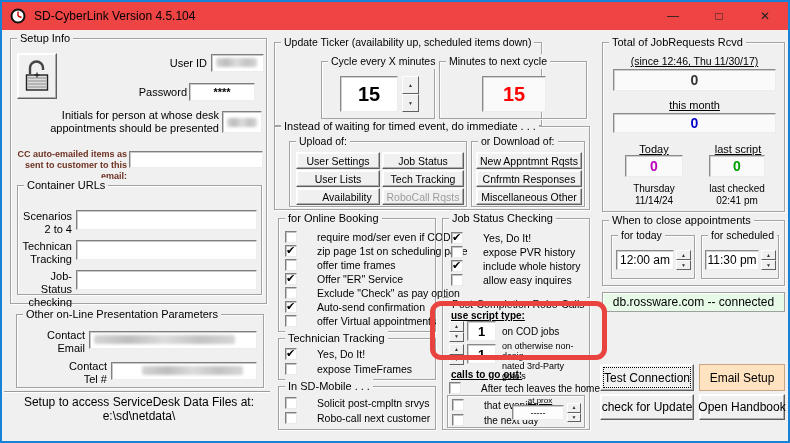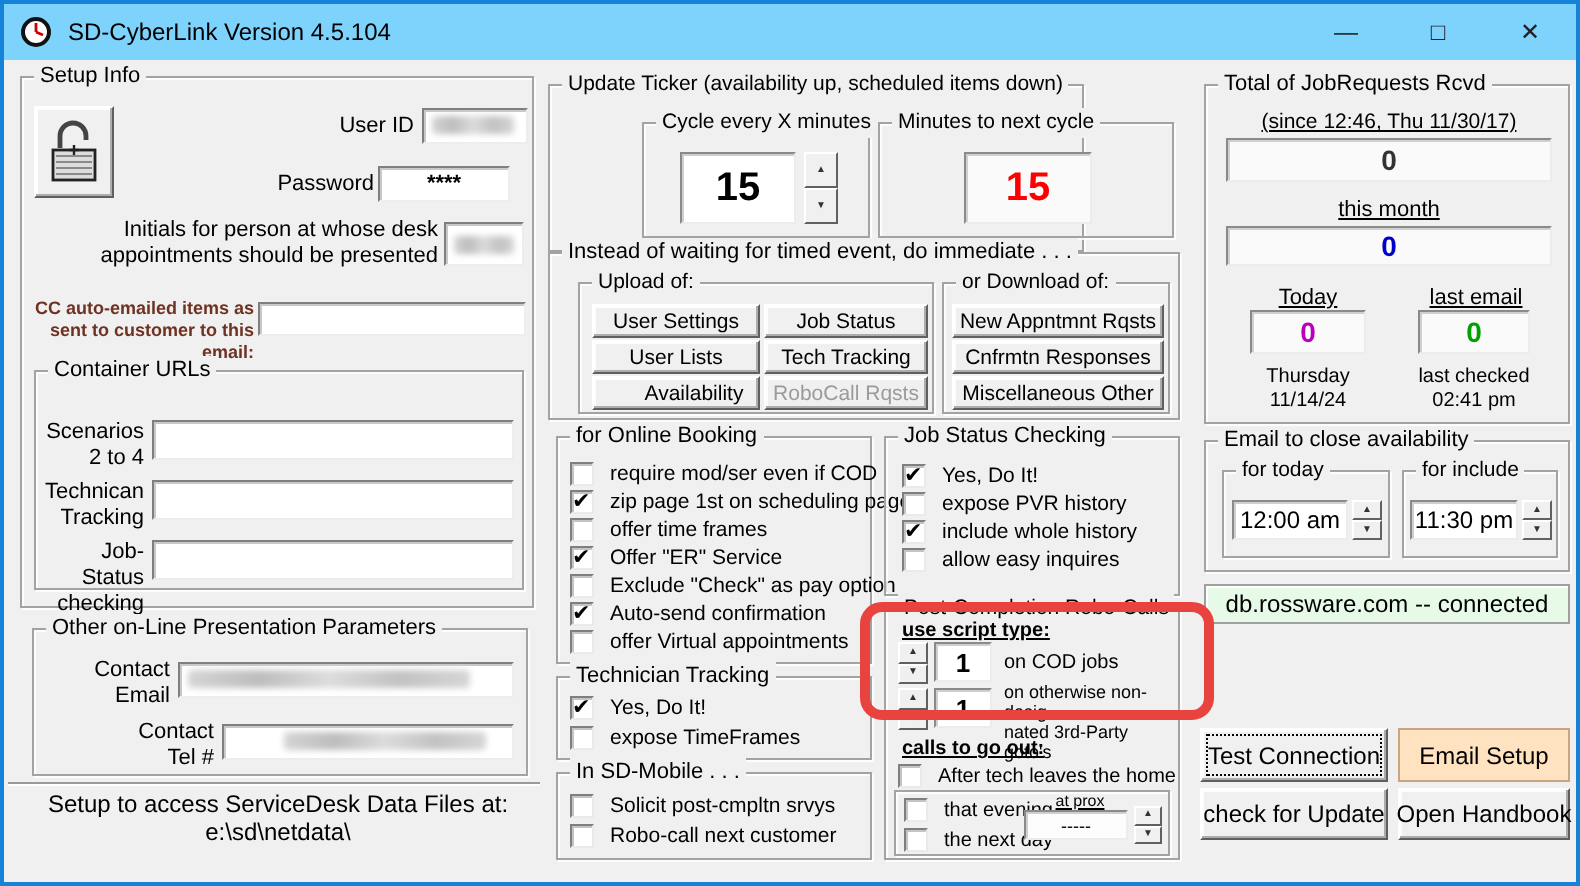--- a/index.html
+++ b/index.html
@@ -1,19 +1,19 @@
 <!DOCTYPE html>
 <html><head>
 <meta charset="utf-8">
 <style>
   *{margin:0;padding:0;box-sizing:border-box;font-family:"Liberation Sans","DejaVu Sans",sans-serif;}
   html,body{background:#d6d6d6;}
   #win{position:relative;width:790px;height:443px;background:#f0f0f0;border:2px solid #1683d8;overflow:hidden;}
   
-  #titlebar{position:absolute;top:0;left:0;right:0;height:28px;background:#7dd3fc;display:flex;align-items:center;}
+  #titlebar{position:absolute;top:0;left:0;right:0;height:28px;background:#ef4444;display:flex;align-items:center;}
   .t-title{font-size:12px;color:#000;margin-left:8px;}
   .winbtns{margin-left:auto;display:flex;height:100%;}
   .winbtn{width:46px;display:flex;align-items:center;justify-content:center;font-size:12px;color:#222;cursor:default;}
   
   .grp{position:absolute;border:1px solid #a3a3a3;box-shadow:inset 1px 1px 0 rgba(255,255,255,.85),1px 1px 0 rgba(255,255,255,.85);}
   .cap{position:absolute;top:-8px;left:6px;background:#f0f0f0;padding:0 3px;font-size:11px;line-height:15px;white-space:nowrap;color:#000;}
   
   .lbl{position:absolute;font-size:11px;line-height:13px;color:#000;}
   .r{text-align:right;} .c{text-align:center;} .u{text-decoration:underline;}
   .sm{font-size:10px;line-height:11px;} .xs{font-size:9px;line-height:10px;}
@@ -23,21 +23,21 @@
   .redact{display:block;height:9px;margin:3px 4px;background:linear-gradient(90deg,#d4d4d4,#bdbdbd 25%,#dcdcdc 50%,#c2c2c2 75%,#d6d6d6);filter:blur(1.6px);border-radius:2px;}
   
   .vbox{position:absolute;display:flex;align-items:center;justify-content:center;background:#fafafa;border:1px solid;border-color:#8a8a8a #ececec #ececec #8a8a8a;box-shadow:inset 1px 1px 0 #cfcfcf;font-weight:bold;color:#000;}
   
   .b3{position:absolute;display:flex;align-items:center;justify-content:center;font-size:10.5px;color:#000;background:#f0f0f0;border:1px solid;border-color:#ffffff #5f5f5f #5f5f5f #ffffff;box-shadow:inset -1px -1px 0 #adadad,inset 1px 1px 0 #fdfdfd;white-space:nowrap;cursor:default;}
   .big{font-size:12px;}
   .dis{color:#9b9b9b;}
   .focusdot{outline:1px dotted #000;outline-offset:-4px;}
   .peach{background:#ffe2c0;border-color:#e8c7a0 #b08a5a #b08a5a #e8c7a0;box-shadow:none;border:1px solid #caa57f;}
   
-  .cb{position:absolute;display:flex;align-items:center;gap:8px;font-size:10.5px;white-space:nowrap;color:#000;}
+  .cb{position:absolute;display:flex;align-items:center;gap:20px;font-size:10.5px;white-space:nowrap;color:#000;}
   .cbbox{width:12px;height:12px;background:#fff;border:1px solid;border-color:#7f7f7f #eaeaea #eaeaea #7f7f7f;box-shadow:inset 1px 1px 0 #c4c4c4;position:relative;flex:0 0 auto;}
   .cbbox[data-checked="true"]::after{content:"✔";position:absolute;left:0;top:-2px;font-size:11px;font-weight:bold;color:#000;}
   
   .spin{position:absolute;display:flex;flex-direction:column;}
   .sbtn{flex:1;background:#f0f0f0;border:1px solid;border-color:#fff #606060 #606060 #fff;display:flex;align-items:center;justify-content:center;color:#333;}
   .sbtn::after{font-size:5px;line-height:1;}
   .sbtn.up::after{content:"▲";} .sbtn.dn::after{content:"▼";}
   .hline{position:absolute;height:2px;border-top:1px solid #9a9a9a;border-bottom:1px solid #fff;}
   #statusbar{position:absolute;display:flex;align-items:center;justify-content:center;font-size:12px;background:#e7fae7;border:1px solid #9f9f9f;box-shadow:inset 1px 1px 0 #fff;text-align:right;}
   #anno{position:absolute;left:428px;top:299px;width:177px;height:59px;border:5px solid #e8433e;border-radius:11px;z-index:60;pointer-events:none;}
@@ -307,40 +307,40 @@
     <div class="vbox" style="left:10px;top:26px;width:163px;height:22px;font-size:14px;color:#333;">0</div>
 
     <div class="lbl c u" style="left:0;top:56px;width:183px;">this month</div>
     <div class="vbox" style="left:10px;top:70px;width:163px;height:20px;font-size:14px;color:#0000cc;">0</div>
 
     <div class="lbl c u" style="left:18px;top:100px;width:66px;">Today</div>
     <div class="vbox" style="left:22px;top:112px;width:58px;height:22px;font-size:14px;color:#bb00bb;">0</div>
     <div class="lbl c sm" style="left:6px;top:140px;width:90px;">Thursday</div>
     <div class="lbl c sm" style="left:6px;top:152px;width:90px;">11/14/24</div>
 
-    <div class="lbl c u" style="left:100px;top:100px;width:70px;">last email</div>
+    <div class="lbl c u" style="left:100px;top:100px;width:70px;">last script</div>
     <div class="vbox" style="left:106px;top:112px;width:56px;height:22px;font-size:14px;color:#00a000;">0</div>
     <div class="lbl c sm" style="left:94px;top:140px;width:80px;">last checked</div>
     <div class="lbl c sm" style="left:94px;top:152px;width:80px;">02:41 pm</div>
   </div>
 
   <div class="grp" style="left:600px;top:218px;width:183px;height:66px;">
-    <span class="cap">Email to close availability</span>
+    <span class="cap">When to close appointments</span>
 
     <div class="grp" style="left:8px;top:14px;width:84px;height:44px;">
       <span class="cap" style="font-size:10.5px;">for today</span>
       <div class="vbox" style="left:4px;top:14px;width:58px;height:20px;font-size:12px;font-weight:normal;background:#fff;">12:00 am</div>
       <div class="spin" style="left:64px;top:14px;width:15px;height:20px;">
         <div class="sbtn up"></div>
         <div class="sbtn dn"></div>
       </div>
     </div>
 
     <div class="grp" style="left:98px;top:14px;width:78px;height:44px;">
-      <span class="cap" style="font-size:10.5px;">for include</span>
+      <span class="cap" style="font-size:10.5px;">for scheduled</span>
       <div class="vbox" style="left:3px;top:14px;width:54px;height:20px;font-size:12px;font-weight:normal;background:#fff;">11:30 pm</div>
       <div class="spin" style="left:59px;top:14px;width:15px;height:20px;">
         <div class="sbtn up"></div>
         <div class="sbtn dn"></div>
       </div>
     </div>
   </div>
 
   <div id="statusbar" style="left:600px;top:290px;width:183px;height:20px;">db.rossware.com -- connected</div>
 

